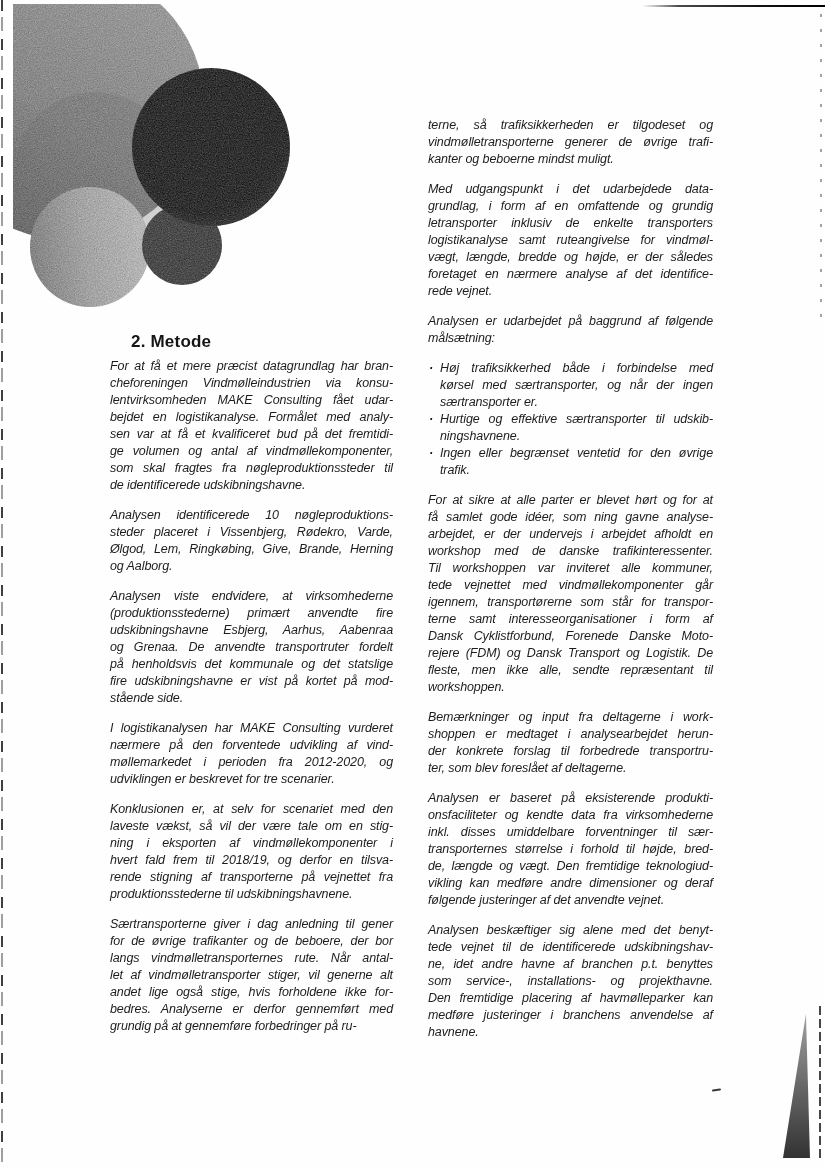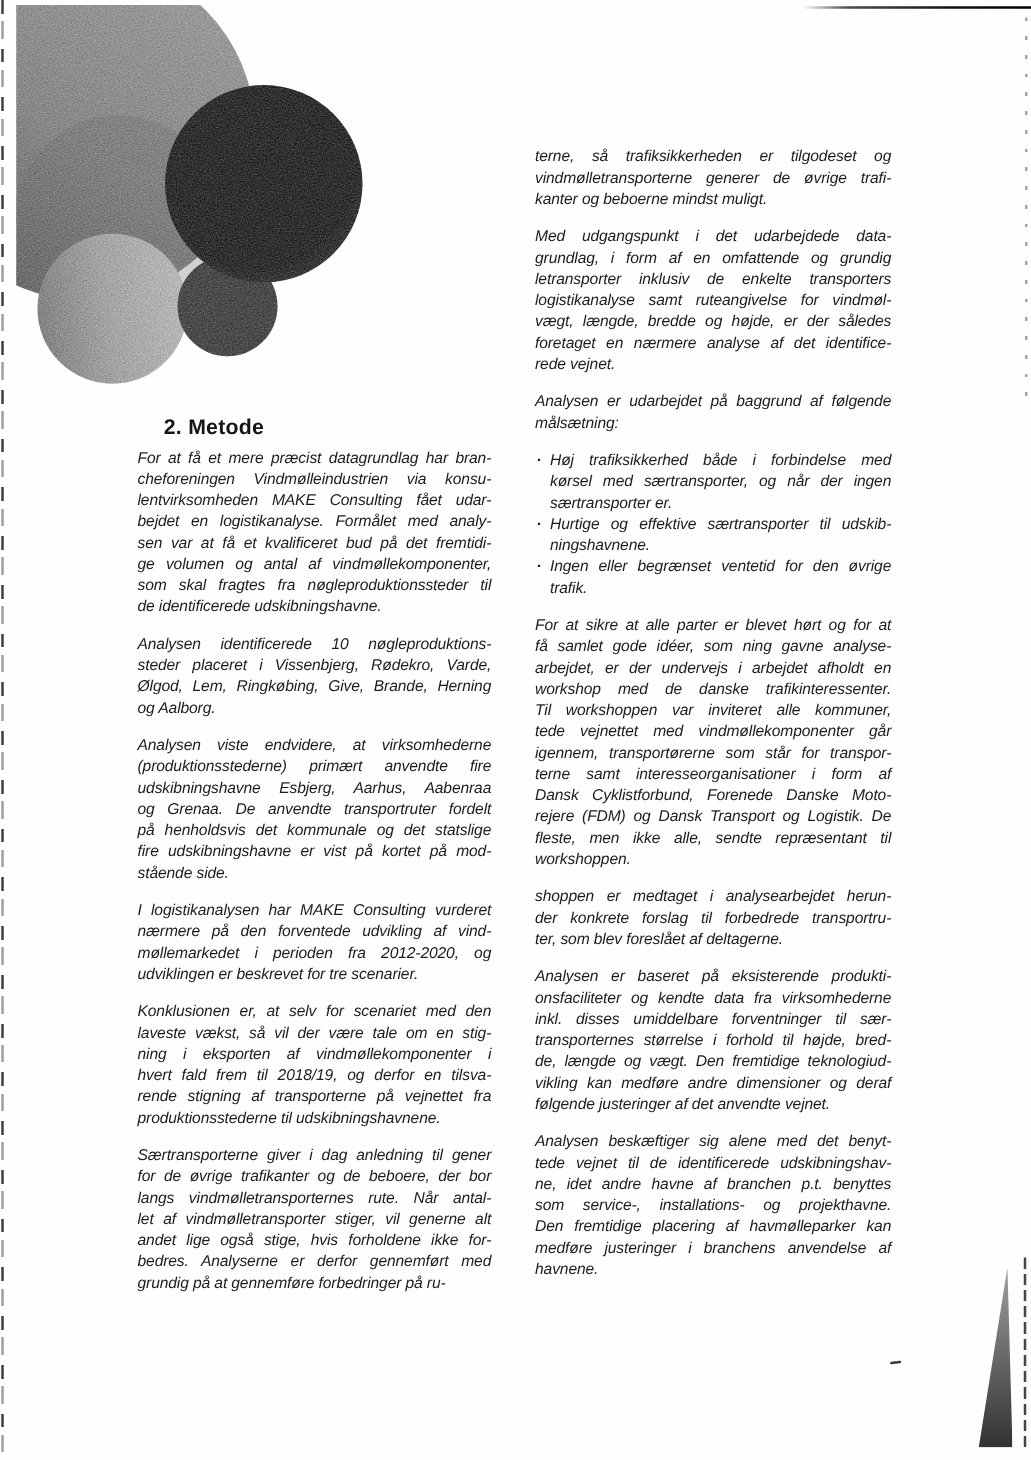--- a/index.html
+++ b/index.html
@@ -221,20 +221,21 @@
         <div class="line">Til workshoppen var inviteret alle kommuner,</div>
         <div class="line">tede vejnettet med vindmøllekomponenter går</div>
         <div class="line">igennem, transportørerne som står for transpor-</div>
         <div class="line">terne samt interesseorganisationer i form af</div>
         <div class="line">Dansk Cyklistforbund, Forenede Danske Moto-</div>
         <div class="line">rejere (FDM) og Dansk Transport og Logistik. De</div>
         <div class="line">fleste, men ikke alle, sendte repræsentant til</div>
         <div class="line last">workshoppen.</div>
       </div>
       <div class="para">
+        <div class="line">Bemærkninger og input fra deltagerne i work-</div>
         <div class="line">shoppen er medtaget i analysearbejdet herun-</div>
         <div class="line">der konkrete forslag til forbedrede transportru-</div>
         <div class="line last">ter, som blev foreslået af deltagerne.</div>
       </div>
       <div class="para">
         <div class="line">Analysen er baseret på eksisterende produkti-</div>
         <div class="line">onsfaciliteter og kendte data fra virksomhederne</div>
         <div class="line">inkl. disses umiddelbare forventninger til sær-</div>
         <div class="line">transporternes størrelse i forhold til højde, bred-</div>
         <div class="line">de, længde og vægt. Den fremtidige teknologiud-</div>

